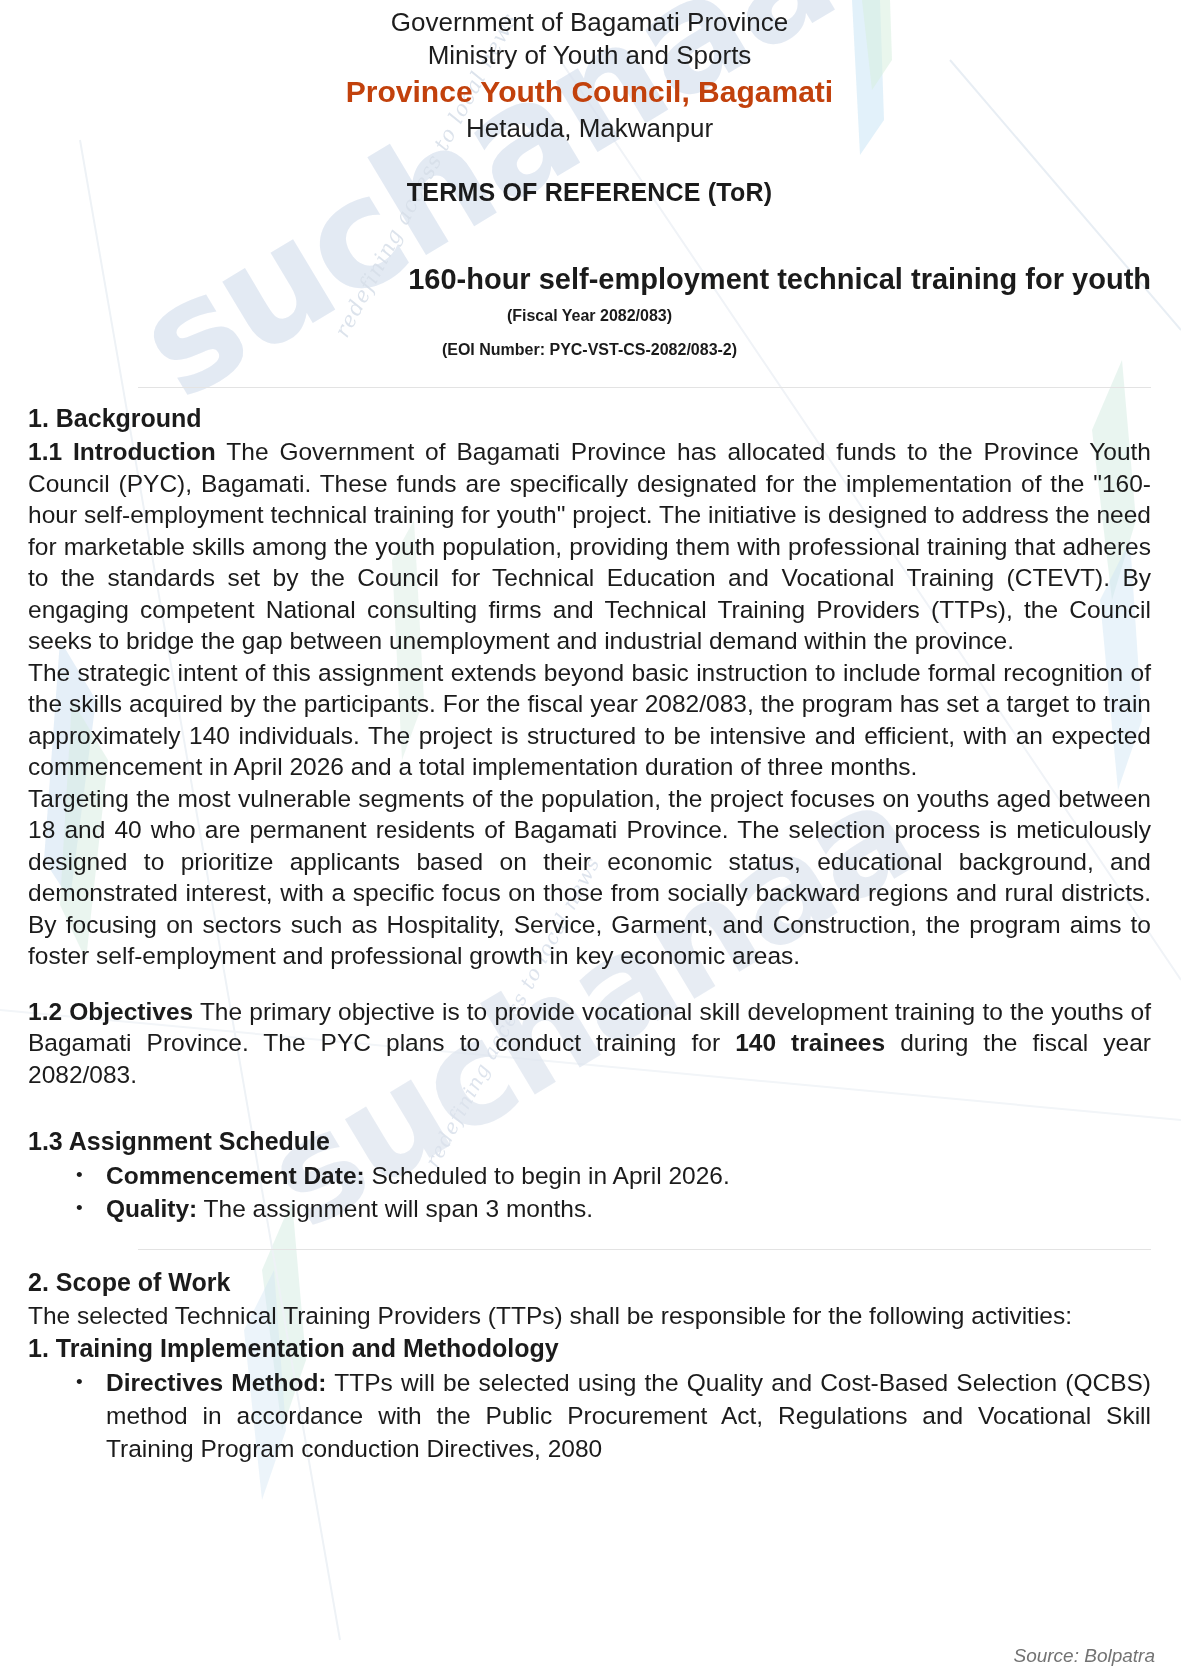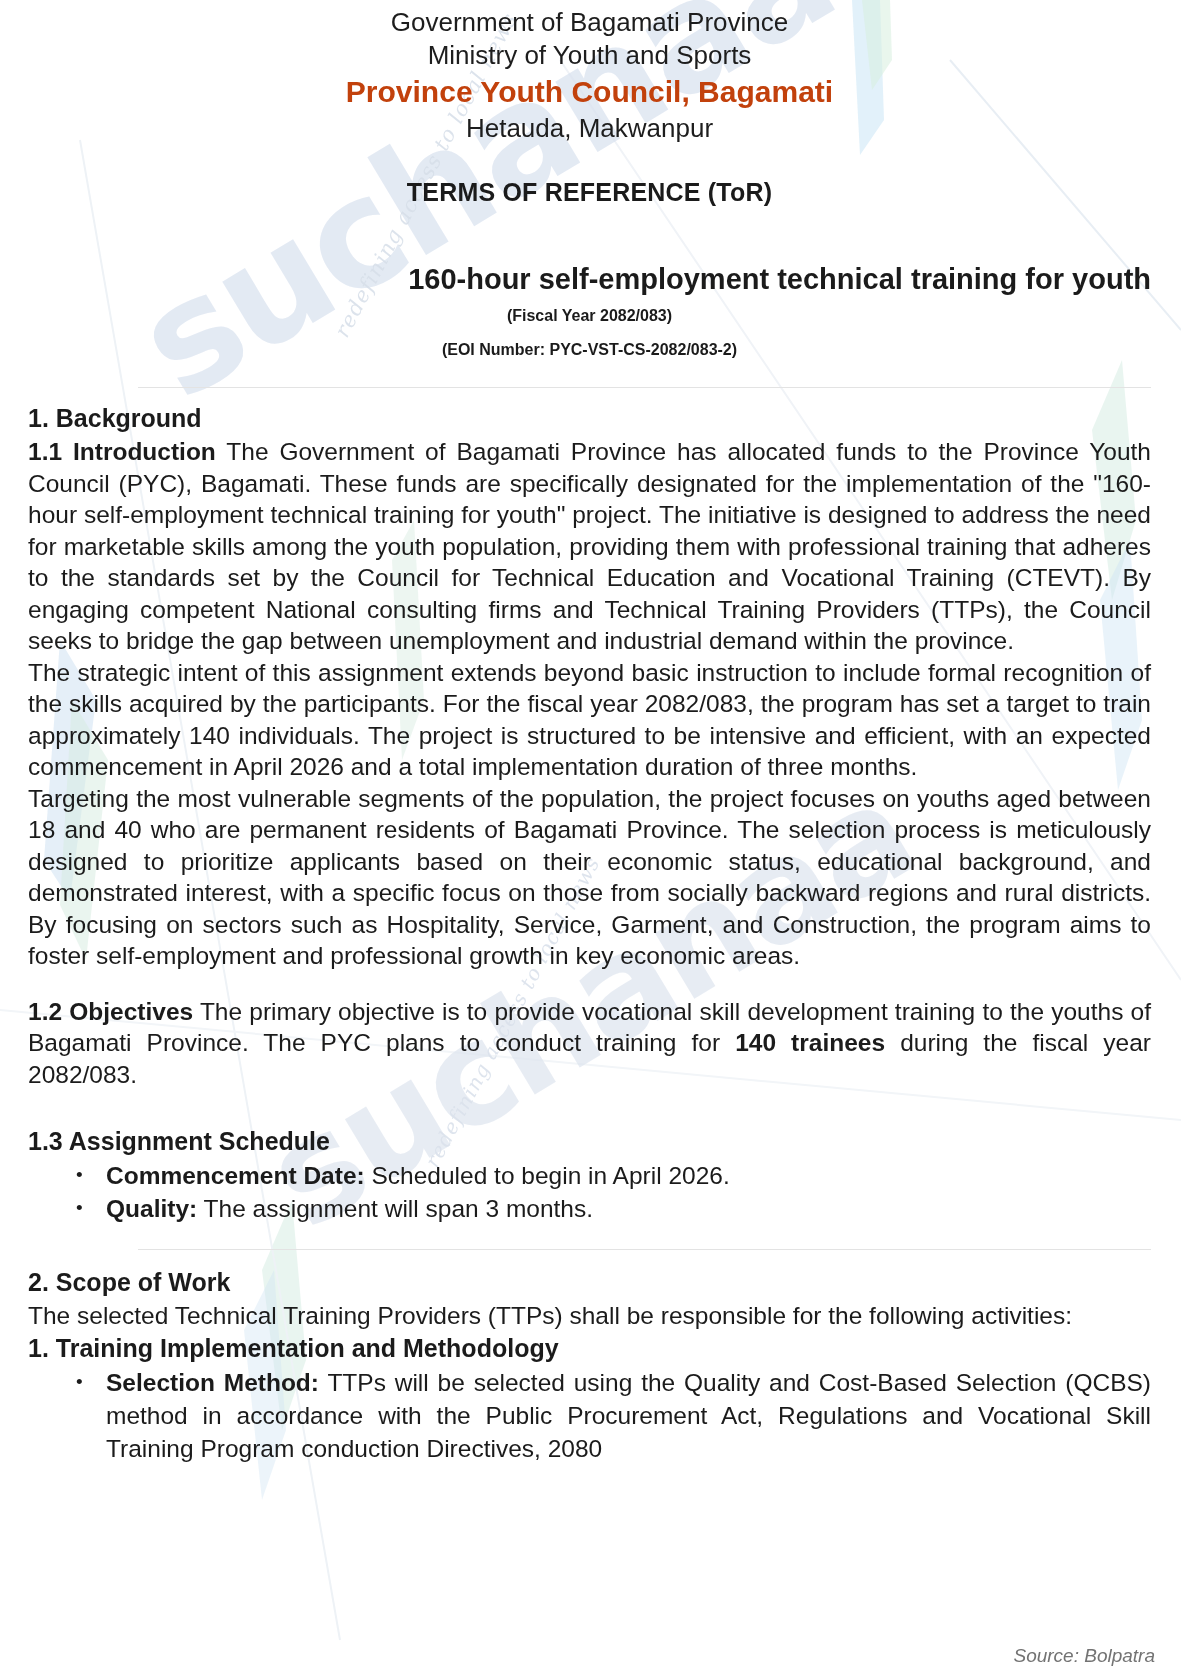--- a/index.html
+++ b/index.html
@@ -256,18 +256,18 @@
 
   <hr class="rule tight">
 
   <h2 class="sec">2. Scope of Work</h2>
 
   <p class="body">The selected Technical Training Providers (TTPs) shall be responsible for the following activities:</p>
 
   <h3 class="sub">1. Training Implementation and Methodology</h3>
 
   <ul class="bullets">
-    <li><b>Selection Method:</b><span> TTPs will be selected using the Quality and Cost-Based Selection (QCBS) method in accordance with the Public Procurement Act, Regulations and Vocational Skill Training Program conduction Directives, 2080</span></li>
+    <li><b>Directives Method:</b><span> TTPs will be selected using the Quality and Cost-Based Selection (QCBS) method in accordance with the Public Procurement Act, Regulations and Vocational Skill Training Program conduction Directives, 2080</span></li>
   </ul>
 
 </div>
 
 <div class="source">Source: Bolpatra</div>
 
 </body></html>

